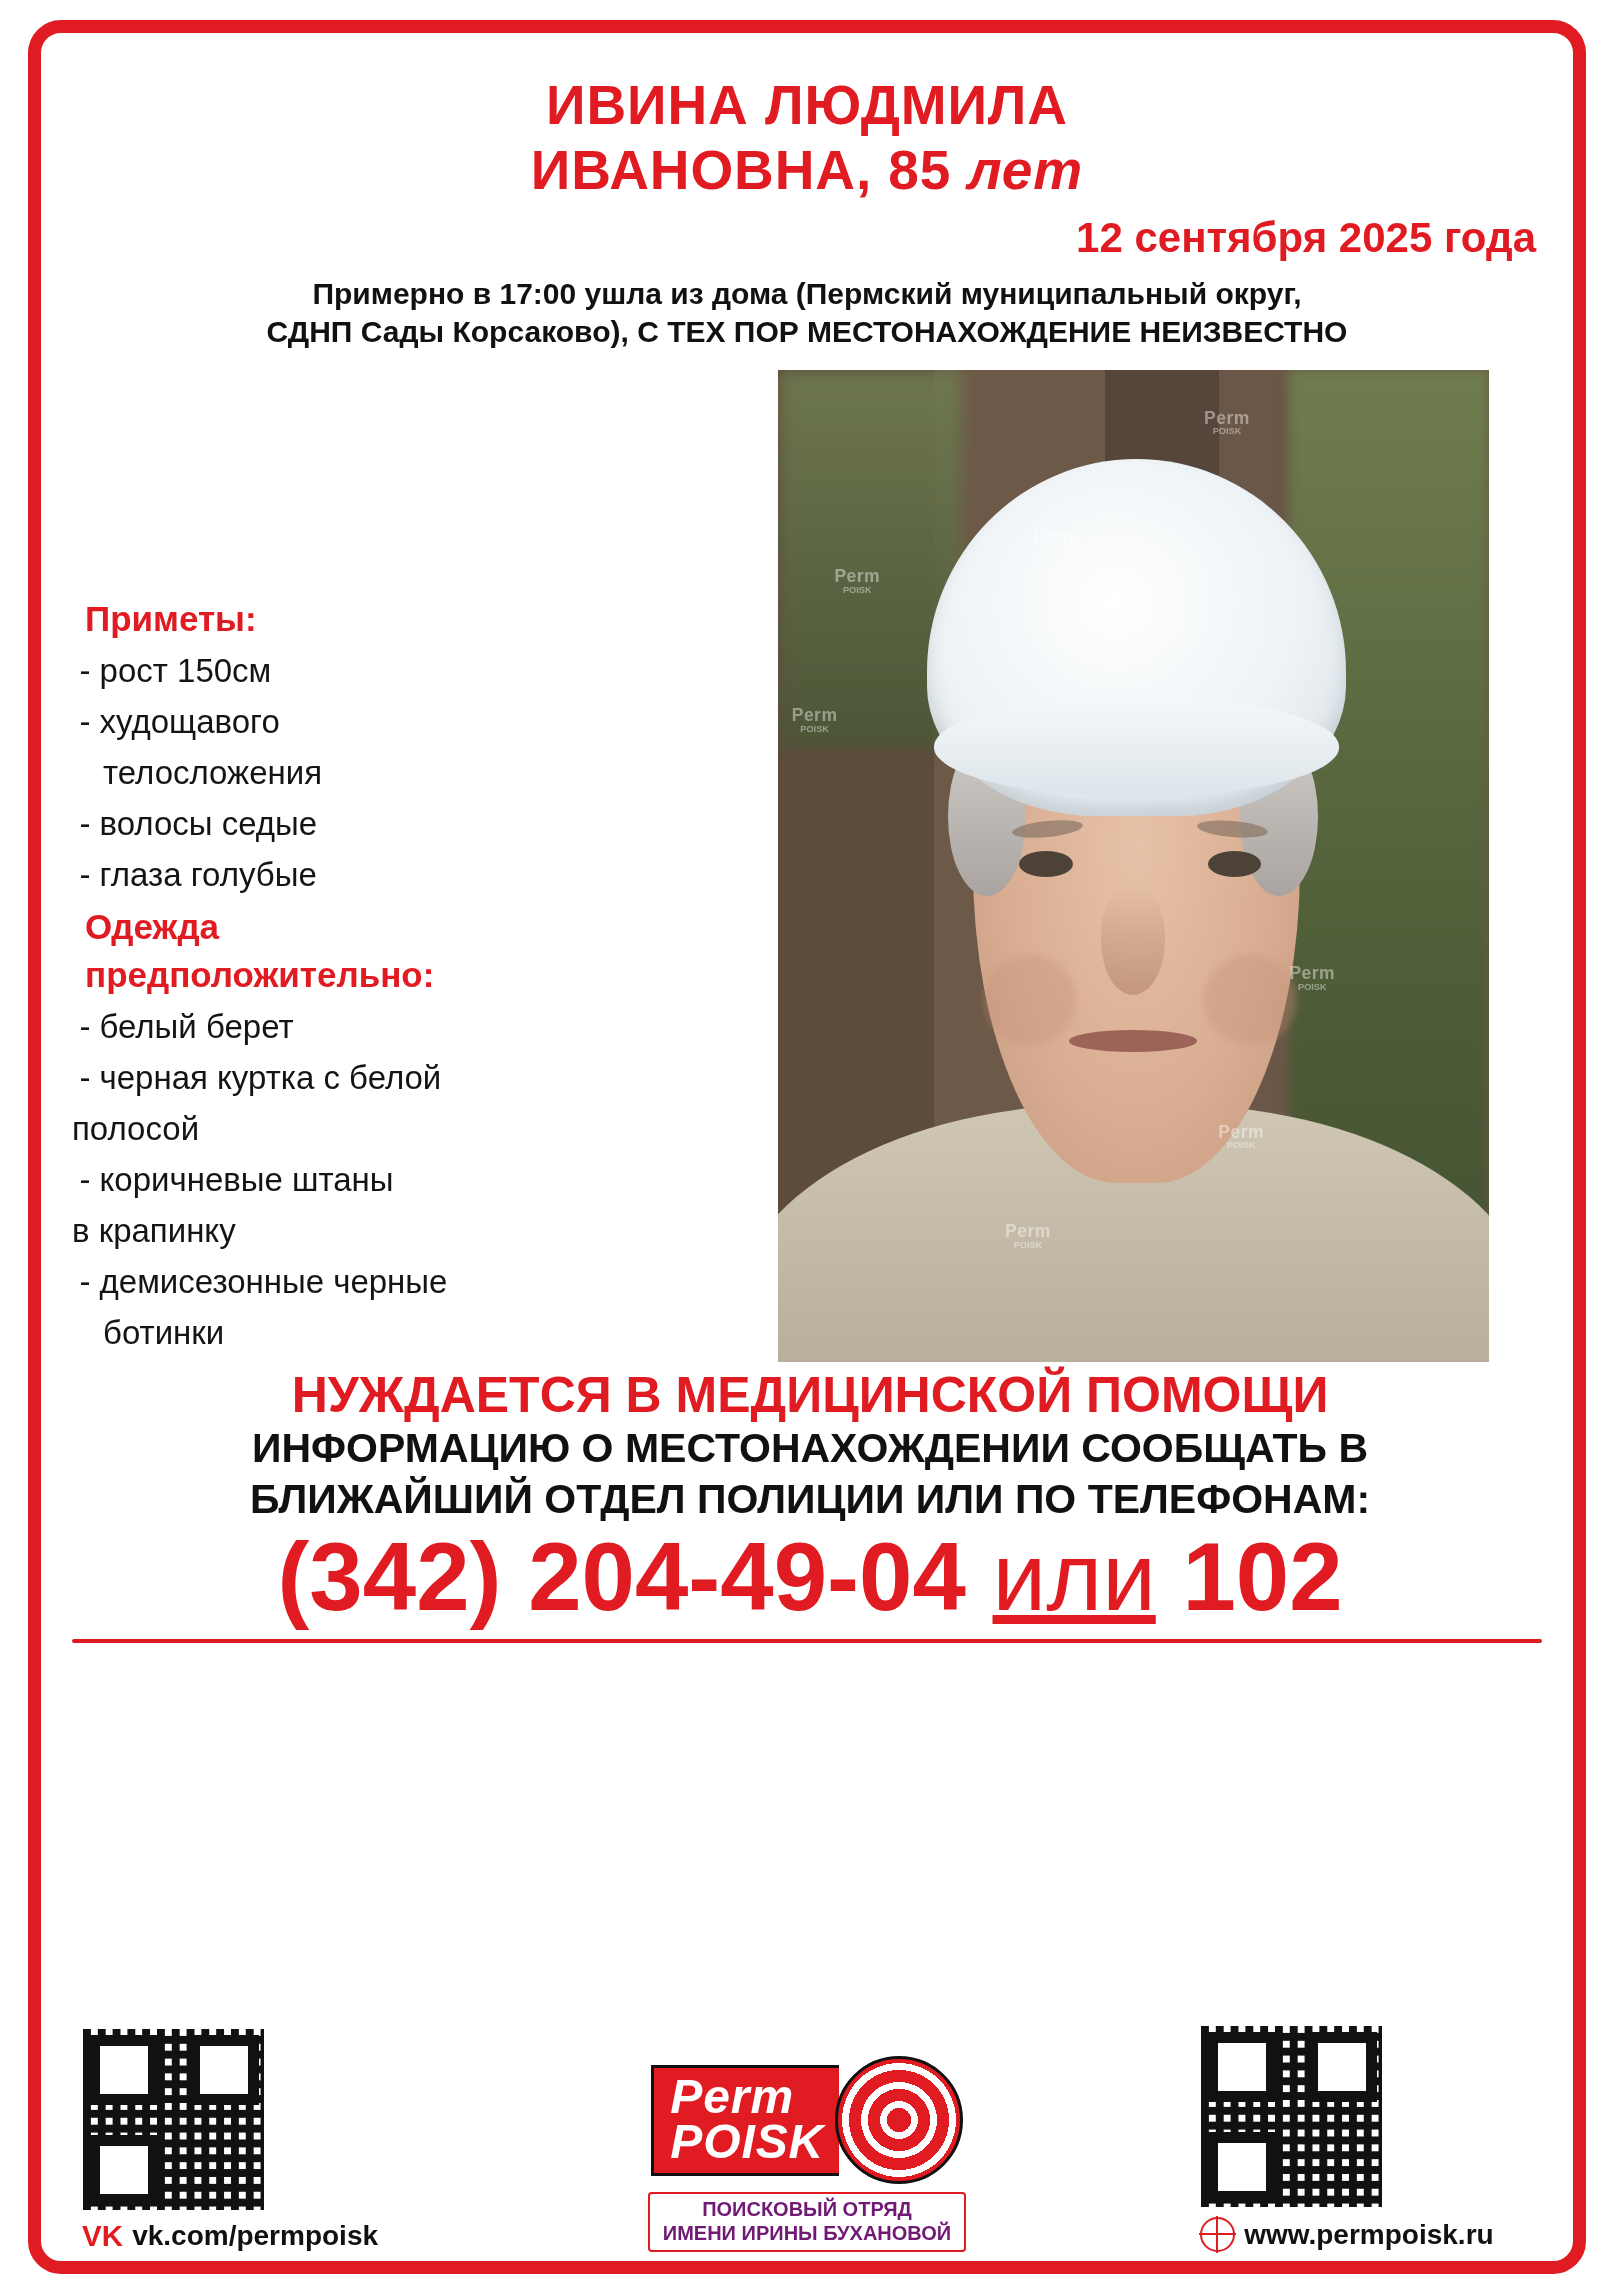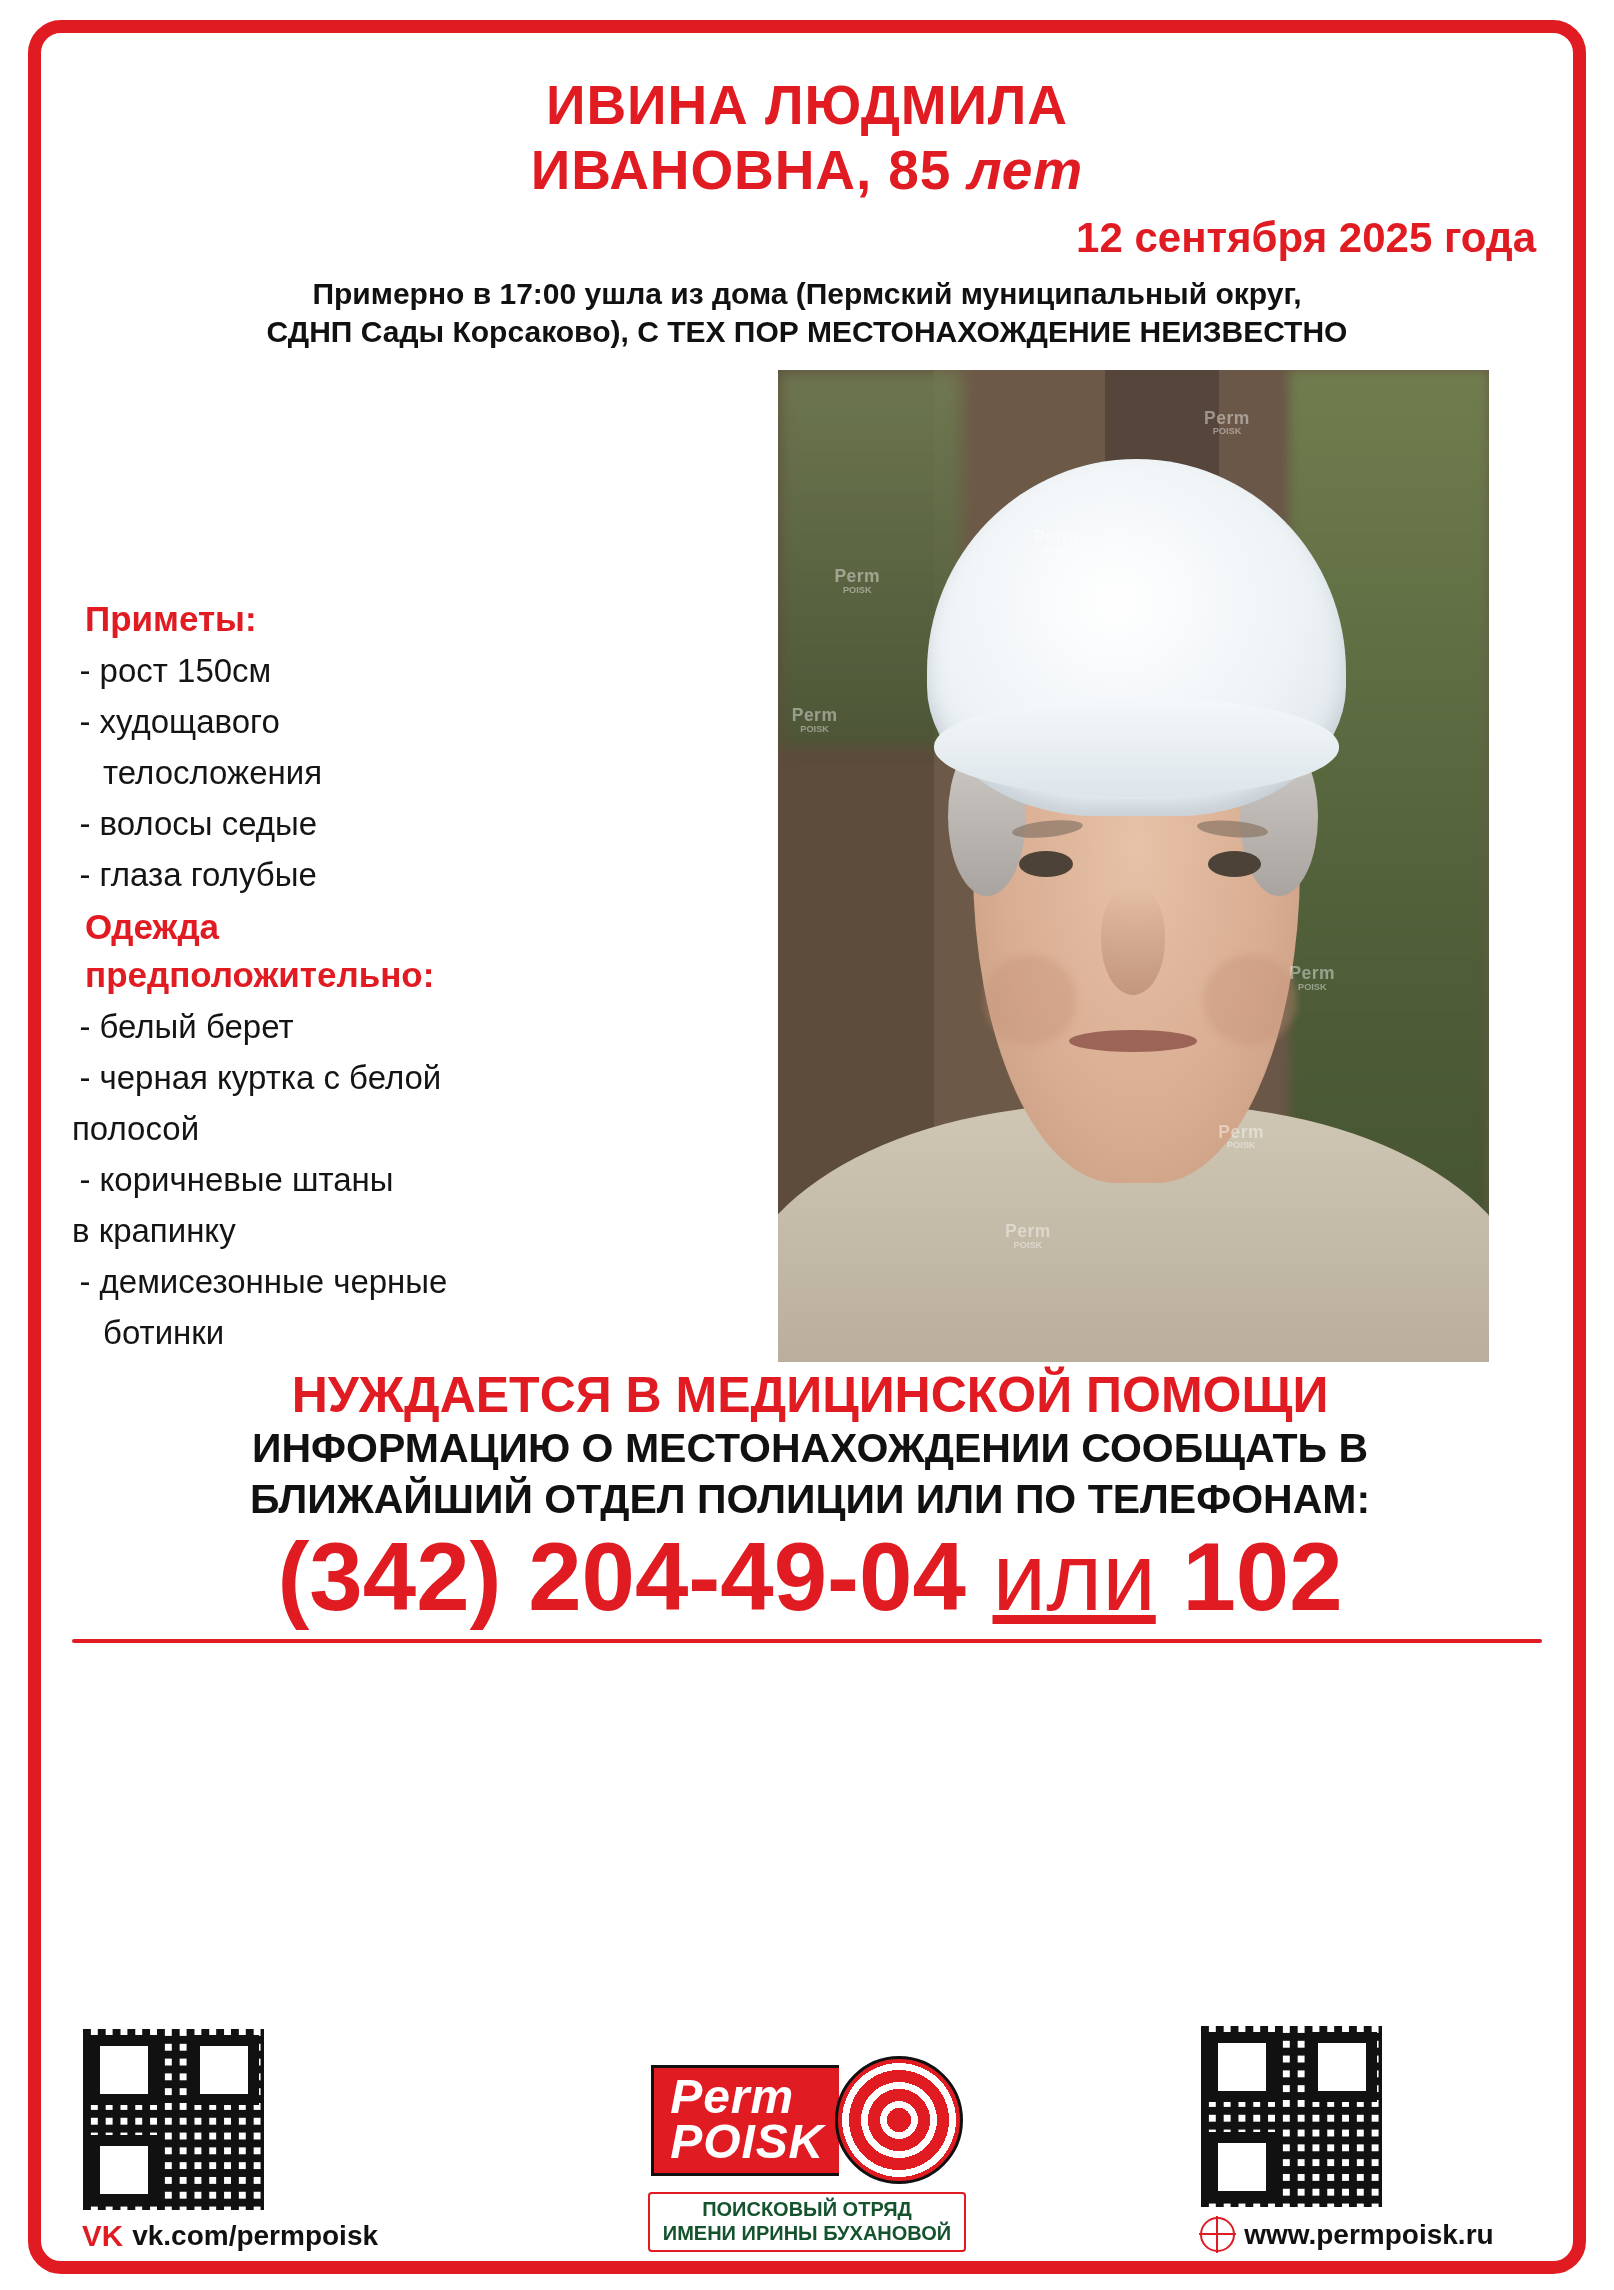--- a/index.html
+++ b/index.html
@@ -409,21 +409,21 @@
         #e01b22 44% 58%, #ffffff 58% 66%,
         #e01b22 66% 100%);
     border: 3.7px solid #111;
     margin-left: -3.7px;
   }
   .logo-sub {
     margin-top: 7.4px;
     background: #ffffff;
     border: 2.8px solid #e01b22;
     border-radius: 3.7px;
-    color: #14532d;
+    color: #701a75;
     font-weight: bold;
     text-align: center;
     font-size: 20px;
     line-height: 1.18;
     padding: 4.6px 13px;
     white-space: nowrap;
   }
 </style>
 </head>
 <body>

